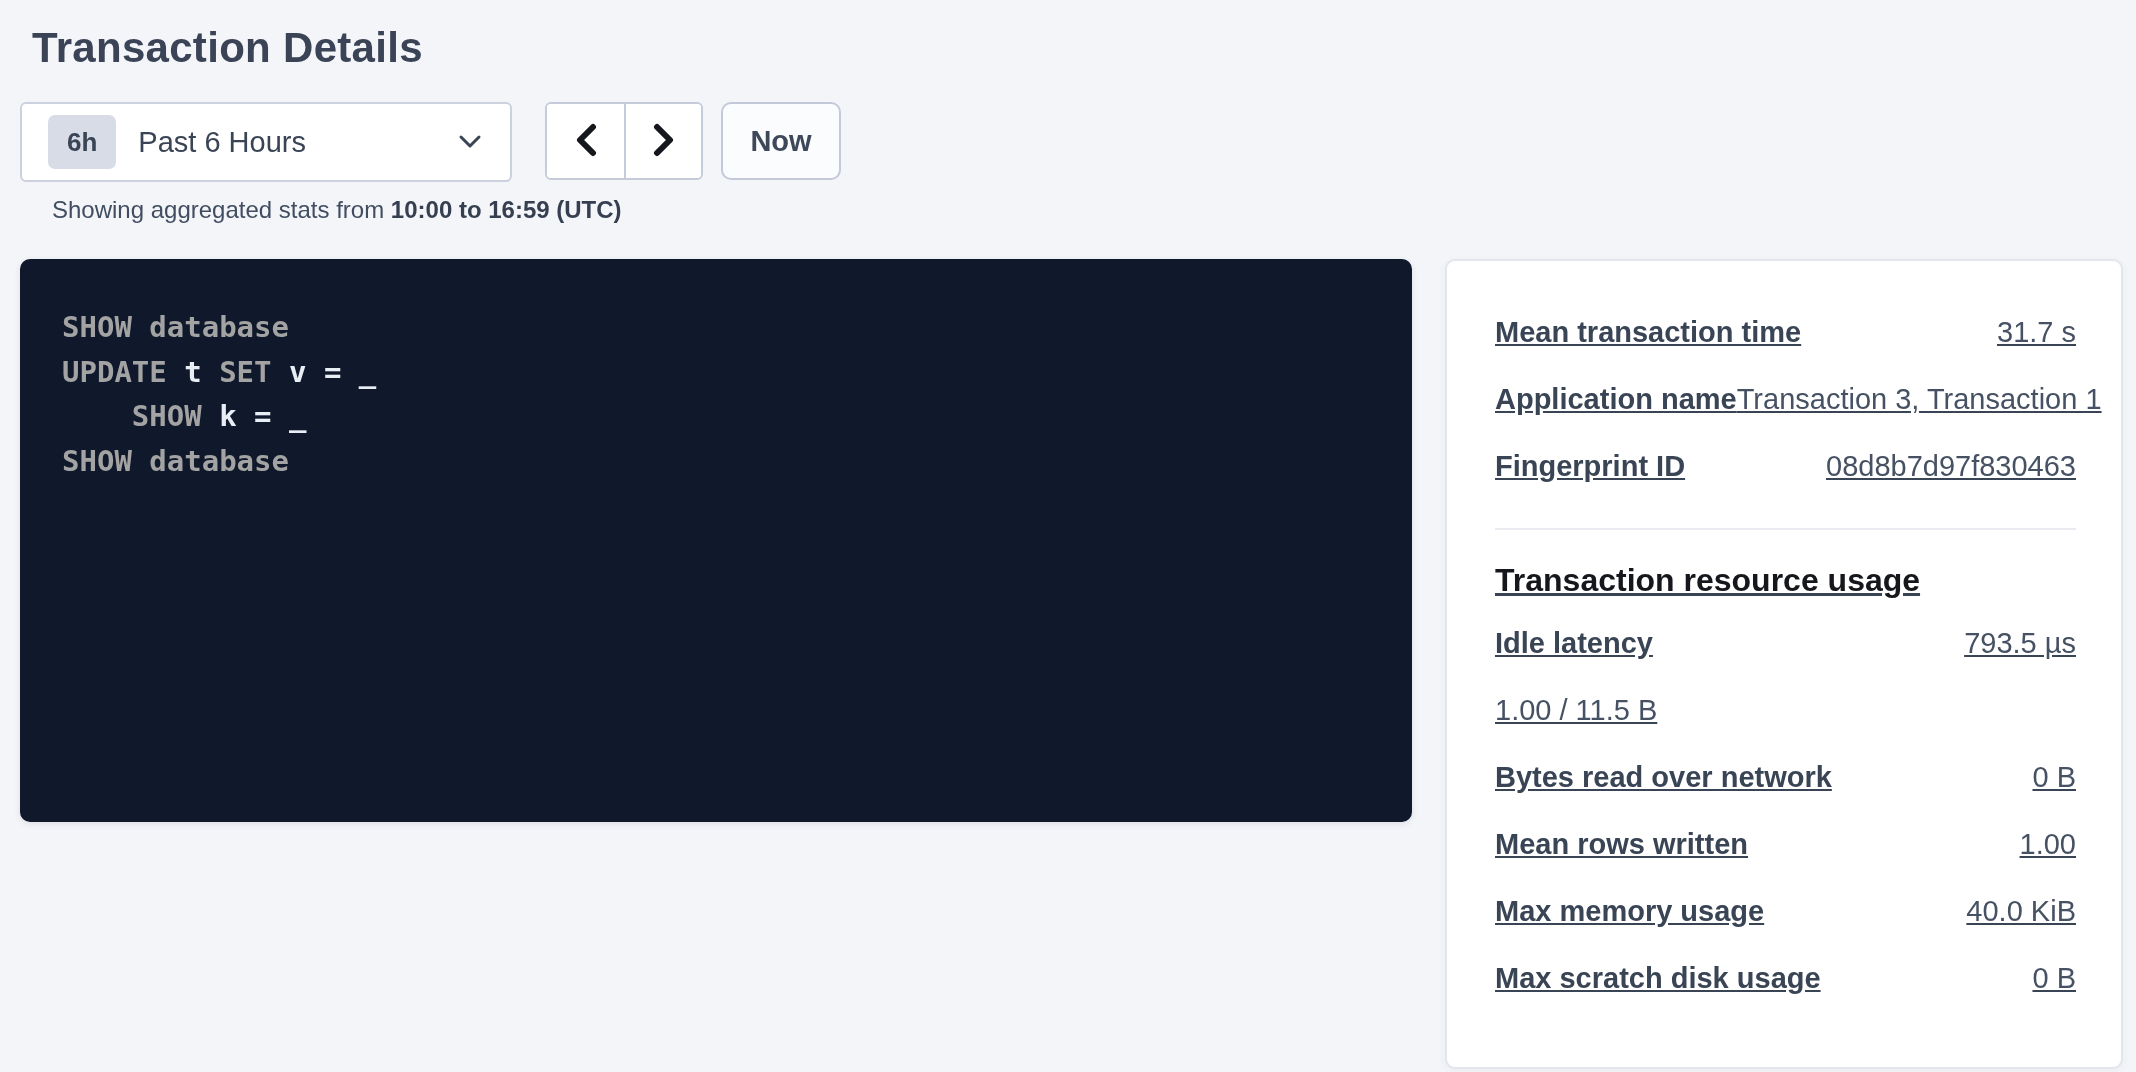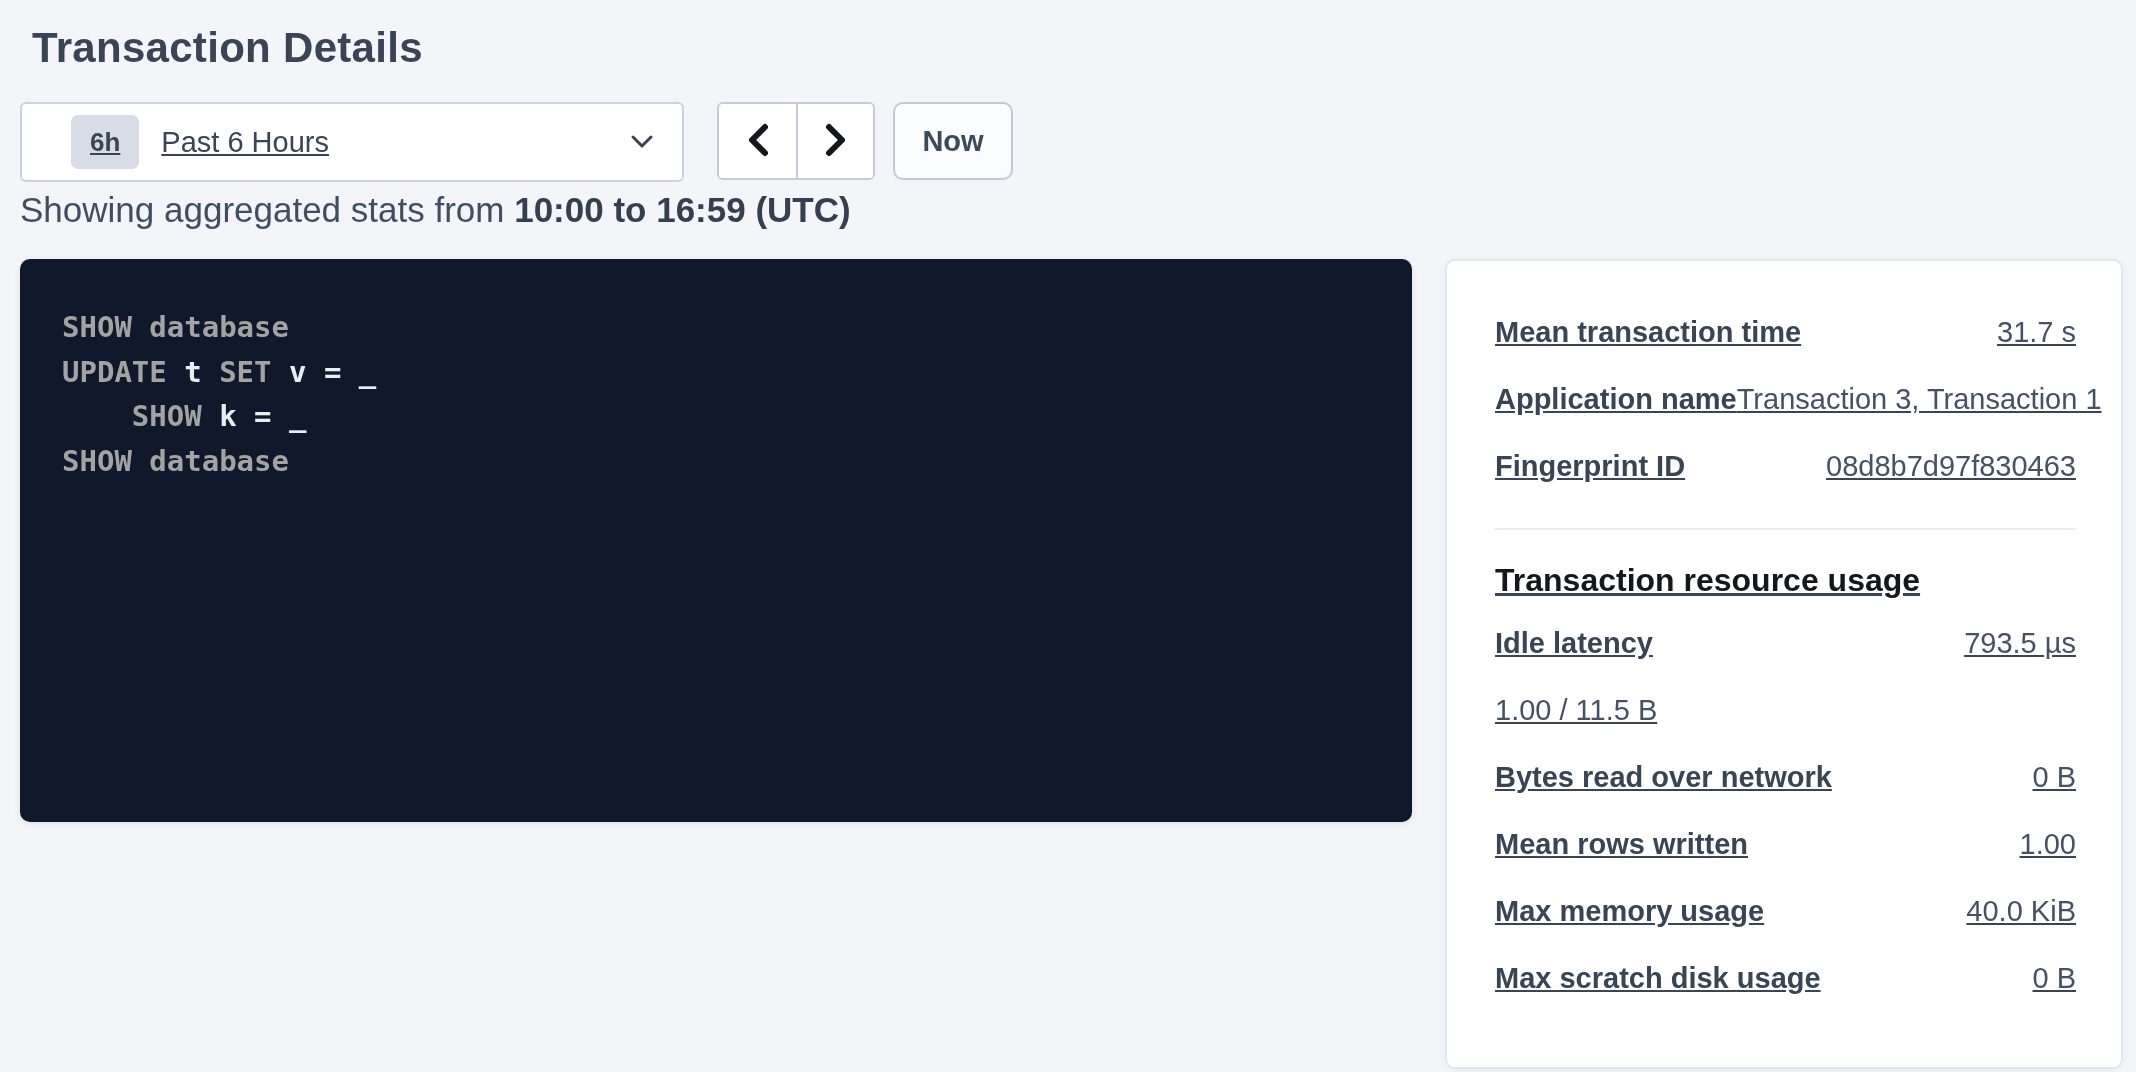--- a/index.html
+++ b/index.html
@@ -16,27 +16,26 @@
   .title {
     margin: 12px;
     font-size: 42px; line-height: 44px; font-weight: 700;
     color: #3a4456; letter-spacing: 0.3px;
   }
 
   
   .controls { display: flex; align-items: flex-start; margin-top: 32px; height: 80px; }
 
   .timepicker {
-    width: 664px; height: 80px;
+    width: 492px; height: 80px;
     background: #ffffff;
     border: 2px solid #ccd1de; border-radius: 6px;
     display: flex; align-items: center;
-    padding: 0 28px 0 49px;
+    padding: 0 28px 0 26px;
     cursor: pointer;
-    text-decoration: underline;
   }
   .tp-badge {
     background: #d8dce6; border-radius: 7px;
     height: 54px; padding: 0 19px;
     display: flex; align-items: center;
     font-size: 26px; font-weight: 700; color: #394455;
   }
   .tp-label { margin-left: 22px; font-size: 29px; color: #394455; flex: 1; }
   .tp-caret { display: flex; align-items: center; }
 
@@ -59,21 +58,21 @@
     margin-left: 18px;
     width: 120px; height: 78px;
     background: #fbfcfe;
     border: 2px solid #c3c9d8; border-radius: 10px;
     font-family: Liberation Sans, sans-serif;
     font-size: 29px; font-weight: 700; color: #3d4859;
     display: flex; align-items: center; justify-content: center;
     cursor: pointer;
   }
 
-  .subtitle { margin-top: 14px; font-size: 35px; line-height: 28px; color: #414d60; }
+  .subtitle { margin-top: 14px; font-size: 24px; line-height: 28px; color: #414d60; margin-left: 32px; }
   .subtitle .bold { font-weight: 700; color: #353f50; }
 
   
   .main { display: flex; margin-top: 35px; align-items: flex-start; }
 
   .codebox {
     width: 1392px; height: 563px;
     background: #0f192b; border-radius: 10px;
     padding: 46px 20px 0 42px;
     font-family: "DejaVu Sans Mono", "Liberation Mono", monospace;

